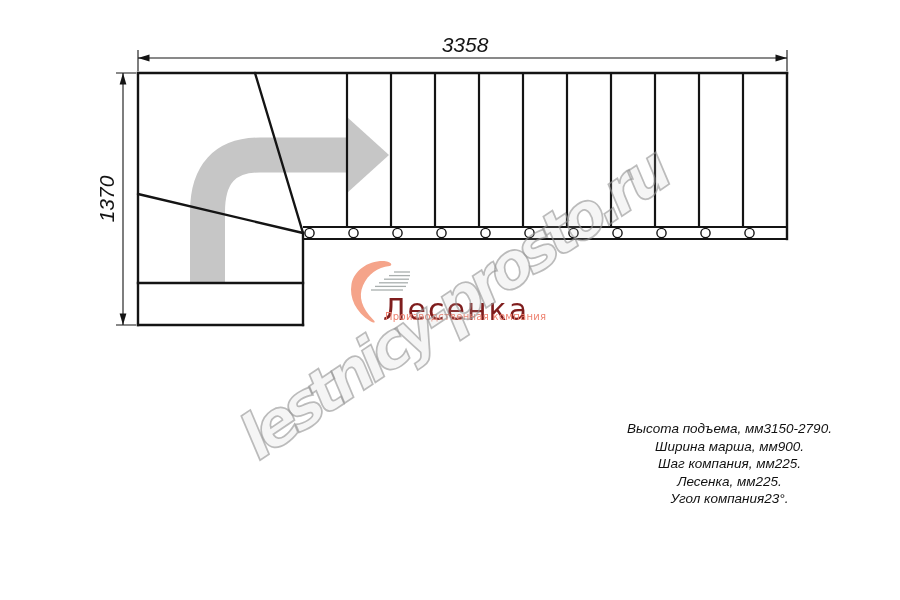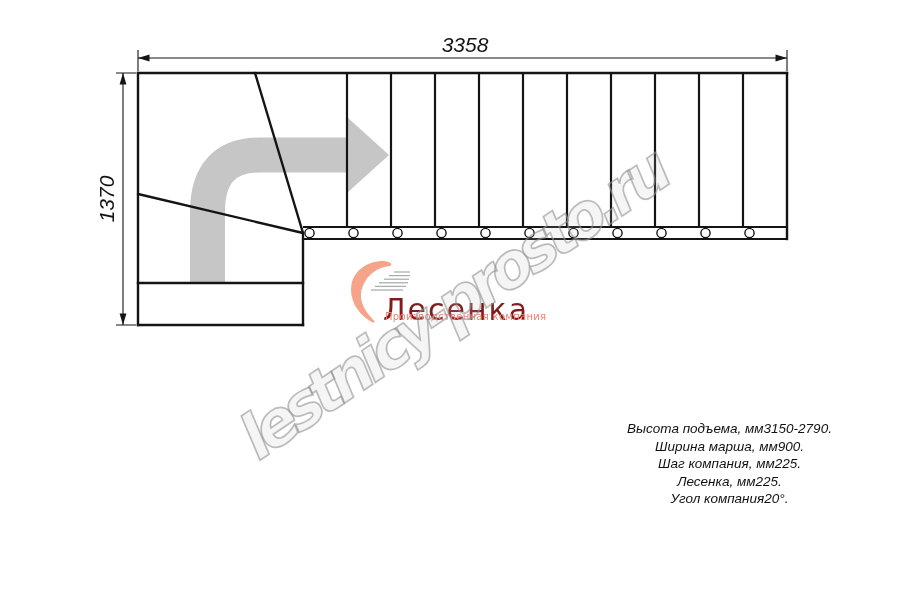--- a/index.html
+++ b/index.html
@@ -152,15 +152,15 @@
   <div class="spec-row">
     <span class="spec-label">Шаг компания, мм</span>
     <span class="spec-value">225.</span>
   </div>
   <div class="spec-row">
     <span class="spec-label">Лесенка, мм</span>
     <span class="spec-value">225.</span>
   </div>
   <div class="spec-row">
     <span class="spec-label">Угол компания</span>
-    <span class="spec-value">20°.</span>
+    <span class="spec-value">23°.</span>
   </div>
 </div>
 
 </body></html>

